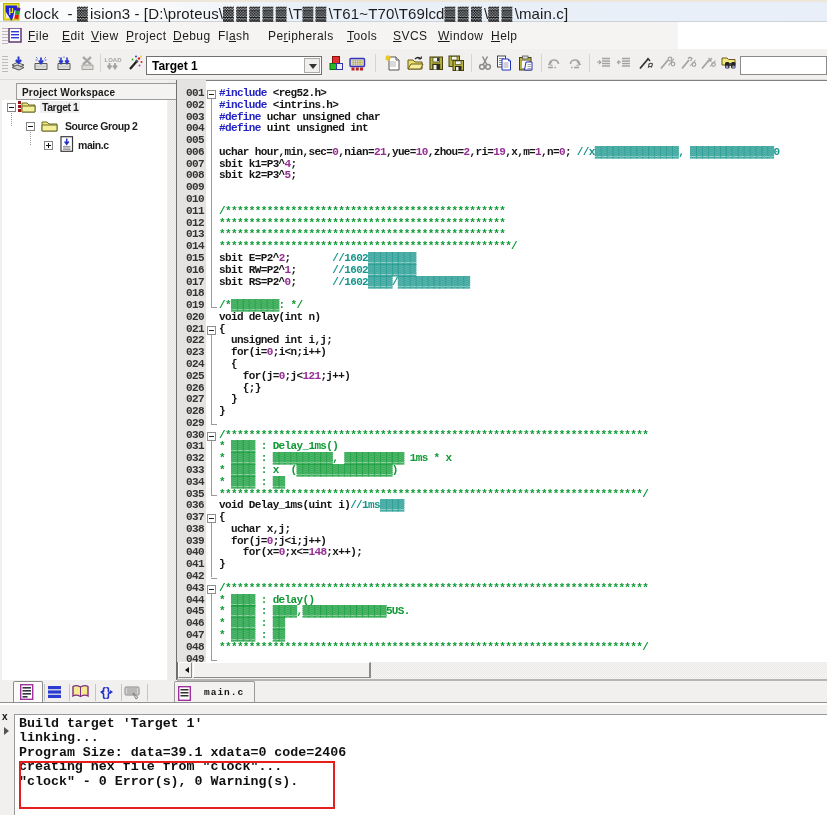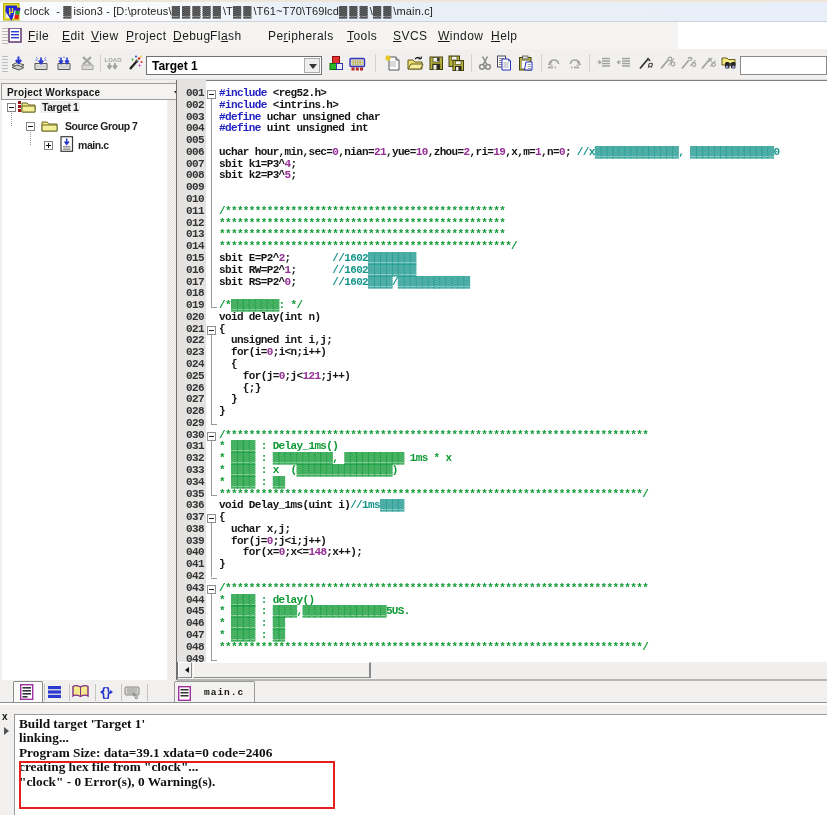--- a/index.html
+++ b/index.html
@@ -1,37 +1,37 @@
 <!DOCTYPE html>
 <html><head>
 <meta charset="utf-8">
 <style>
 *{margin:0;padding:0;box-sizing:border-box}
 html,body{width:827px;height:815px;overflow:hidden;background:#fff;
   font-family:"Liberation Sans",sans-serif;position:relative}
 .abs{position:absolute}
 #titlebar{left:0;top:0;width:827px;height:22px;background:linear-gradient(90deg,#fafbfc 0px,#fafbfc 140px,#e9f0f8 300px,#e8eff8 100%);border-top:2px solid #eee6d8;border-bottom:1px solid #cdd2d8}
 #title-ico{left:3px;top:3px}
-#title-txt{left:24px;top:5px;font-size:11px;letter-spacing:0.14px;color:#1c1c1c;white-space:pre}
+#title-txt{left:24px;top:5px;font-size:15px;letter-spacing:0.14px;color:#1c1c1c;white-space:pre}
 .tcjk{letter-spacing:2.2px}
 #menubar{left:0;top:22px;width:678px;height:27px;background:#f5f4f2}
 .mi{position:absolute;top:7px;font-size:12px;color:#1b1b1b;white-space:pre;letter-spacing:0.45px}
 .mi u{text-underline-offset:1px}
 #toolbar{left:0;top:49px;width:827px;height:31px;background:#f1f0ee;border-bottom:1px solid #dddcda}
 .tbi{position:absolute;top:6px;width:16px;height:16px}
 .tsep{position:absolute;top:5px;width:1px;height:18px;background:#d5d4d2}
 .grip{position:absolute;left:2px;width:3px;background:repeating-linear-gradient(180deg,#bbb 0,#bbb 1px,transparent 1px,transparent 3px)}
 #combo{left:146px;top:7px;width:176px;height:19px;background:#fff;border:1px solid #707070}
 #combo span{position:absolute;left:5px;top:2px;font-size:12px;font-weight:bold;color:#000}
 #combo .btn{position:absolute;right:1px;top:1px;width:16px;height:15px;background:#f0efed;border:1px solid #aaa}
 #combo .btn:after{content:"";position:absolute;left:4px;top:5px;border:4px solid transparent;border-top:5px solid #333}
 #findbox{left:740px;top:7px;width:87px;height:19px;background:#fff;border:1px solid #8a8a8a}
 
 #lpanel{left:0;top:80px;width:177px;height:625px;background:#f1f0ee}
-#phead{left:1px;top:83px;width:197px;height:17px;background:#f4f3f1;border:1px solid #9b9b9b}
+#phead{left:16px;top:83px;width:197px;height:17px;background:#f4f3f1;border:1px solid #9b9b9b}
 #phead .t{position:absolute;left:5px;top:3px;font-size:10px;font-weight:bold;color:#1a1a1a;letter-spacing:0.2px}
 #phead .dn{position:absolute;right:17px;top:7px;width:0;height:0;border:3.5px solid transparent;border-top:4.5px solid #222}
 #phead .x{position:absolute;right:5px;top:2px;font-size:10.5px;font-weight:bold;color:#000;font-family:"Liberation Sans"}
 #tree{left:2px;top:100px;width:165px;height:580px;background:#fff}
 .texp{position:absolute;width:9px;height:9px;border:1px solid #848484;background:#fff}
 .texp i{position:absolute;left:1px;top:3px;width:5px;height:1px;background:#111}
 .texp b{position:absolute;left:3px;top:1px;width:1px;height:5px;background:#111}
 .tlabel{position:absolute;font-size:10.5px;font-weight:bold;color:#1e1e1e;letter-spacing:-0.45px}
 
 #editor{left:176px;top:80px;width:651px;height:600px;background:#fff;border-left:2px solid #707070;border-top:1px solid #808080}
@@ -52,21 +52,21 @@
 #edbottom{left:177px;top:679px;width:650px;height:2px;background:#b5b5b3}
 
 #ltabs{left:0;top:681px;width:177px;height:24px;background:#f1f0ee}
 #ttabs{left:177px;top:681px;width:650px;height:24px;background:#f1f0ee}
 #mtab{left:174px;top:681px;width:81px;height:22px;background:#f3f2f0;border:1px solid #9a9a9a;border-bottom:none;border-radius:2px 2px 0 0}
 #mtab span{position:absolute;left:29px;top:5px;font-family:"Liberation Mono",monospace;font-size:9.5px;font-weight:bold;color:#111;letter-spacing:1px}
 #blackline{left:0;top:702px;width:827px;height:4px;background:linear-gradient(180deg,#909090 0 1px,#fdfdfd 1px 3px,#8a8a8a 3px 4px)}
 
 #output{left:0;top:705px;width:827px;height:110px;background:#f1f0ee}
 #outtxtarea{left:14px;top:714px;width:813px;height:101px;background:#fff;border-left:1px solid #9a9a9a;border-top:1px solid #9a9a9a}
-#outtxt{left:19px;top:716.5px;font-family:Liberation Serif, serif;font-size:13.3px;font-weight:bold;
+#outtxt{left:19px;top:716.5px;font-family:Liberation Mono, monospace;font-size:13.3px;font-weight:bold;
   line-height:14.6px;color:#101010;white-space:pre}
 #outx{left:2px;top:711px;font-size:10px;font-weight:bold;color:#111}
 #outarr{left:4px;top:727px;width:0;height:0;border:4px solid transparent;border-left:5px solid #555}
 #redrect{left:19px;top:761px;width:316px;height:48px;border:2.5px solid #e61e1e}
 svg{display:block}
 </style>
 </head>
 <body>
 <div class="abs" id="titlebar"></div>
 <div class="abs" id="title-ico">
@@ -96,21 +96,21 @@
   <rect x="3" y="3" width="8" height="1.4" fill="#2b3bd0"></rect>
         <rect x="3" y="6" width="8" height="1.4" fill="#2b3bd0"></rect>
   <rect x="3" y="9" width="8" height="1.4" fill="#2b3bd0"></rect>
       </svg>
     </div>
  <div class="mi" style="left:28px"><u>F</u>ile</div>
  <div class="mi" style="left:62px"><u>E</u>dit</div>
  <div class="mi" style="left:91px"><u>V</u>iew</div>
  <div class="mi" style="left:126px"><u>P</u>roject</div>
  <div class="mi" style="left:173px"><u>D</u>ebug</div>
- <div class="mi" style="left:210px">Fl<u>a</u>sh</div>
+ <div class="mi" style="left:218px">Fl<u>a</u>sh</div>
  <div class="mi" style="left:268px">Pe<u>r</u>ipherals</div>
  <div class="mi" style="left:347px"><u>T</u>ools</div>
  <div class="mi" style="left:393px"><u>S</u>VCS</div>
  <div class="mi" style="left:438px"><u>W</u>indow</div>
  <div class="mi" style="left:491px"><u>H</u>elp</div>
 </div>
 
 <div class="abs" id="toolbar">
  <div class="grip" style="top:7px;height:17px"></div>
     <div class="grip" style="top:7px;height:17px;left:5px"></div>
@@ -344,21 +344,21 @@
 <div class="abs tlabel" style="left:40px;top:101px;background:#f0f0f0;padding:0 2px">Target 1</div>
 <div class="abs texp" style="left:26px;top:122px">
     <i></i>
   </div>
 <div class="abs" style="left:41px;top:118px">
     <svg width="18" height="15">
  <path d="M1 4 L6 4 L8 6 L16 6 L16 13 L1 13 Z" fill="#efe67a" stroke="#6b6b2a" stroke-width="1"></path>
  <path d="M1 7 L16 7 L16 13 L1 13 Z" fill="#f6ef9a" stroke="#6b6b2a" stroke-width="1"></path>
 </svg>
   </div>
-<div class="abs tlabel" style="left:65px;top:120px">Source Group 7</div>
+<div class="abs tlabel" style="left:65px;top:120px">Source Group 2</div>
 <div class="abs texp" style="left:44px;top:141px">
     <i></i>
     <b></b>
   </div>
 <div class="abs" style="left:60px;top:136px">
     <svg width="14" height="16">
  <rect x="1" y="0.7" width="11.5" height="14.6" fill="#fff" stroke="#3a3a3a" stroke-width="1.2"></rect>
  <path d="M6.7 2.5 L6.7 7.5 M4.6 5.5 L6.7 8.2 L8.8 5.5" stroke="#2233cc" stroke-width="1.5" fill="none"></path>
  <path d="M3 10.5 h7.5 M3 12 h7.5 M3 13.5 h7.5" stroke="#8a8a8a" stroke-width="0.9"></path>
  <path d="M4.5 9.5 v4.5 M6.7 9.5 v4.5 M8.9 9.5 v4.5" stroke="#aaa" stroke-width="0.7"></path>

